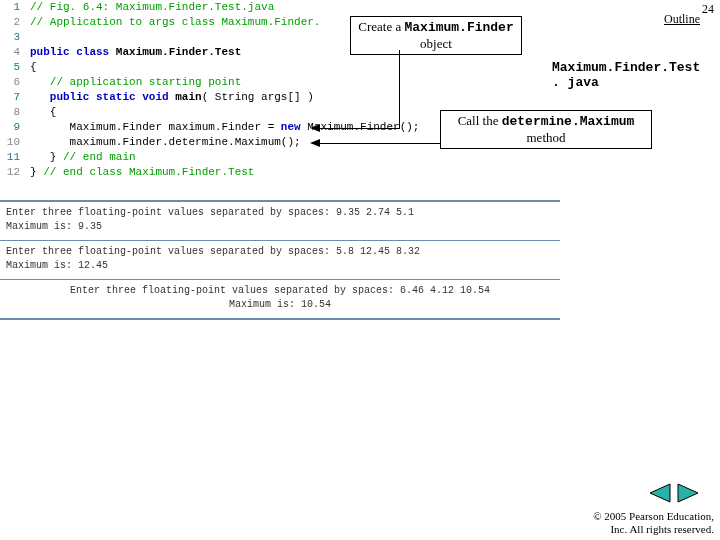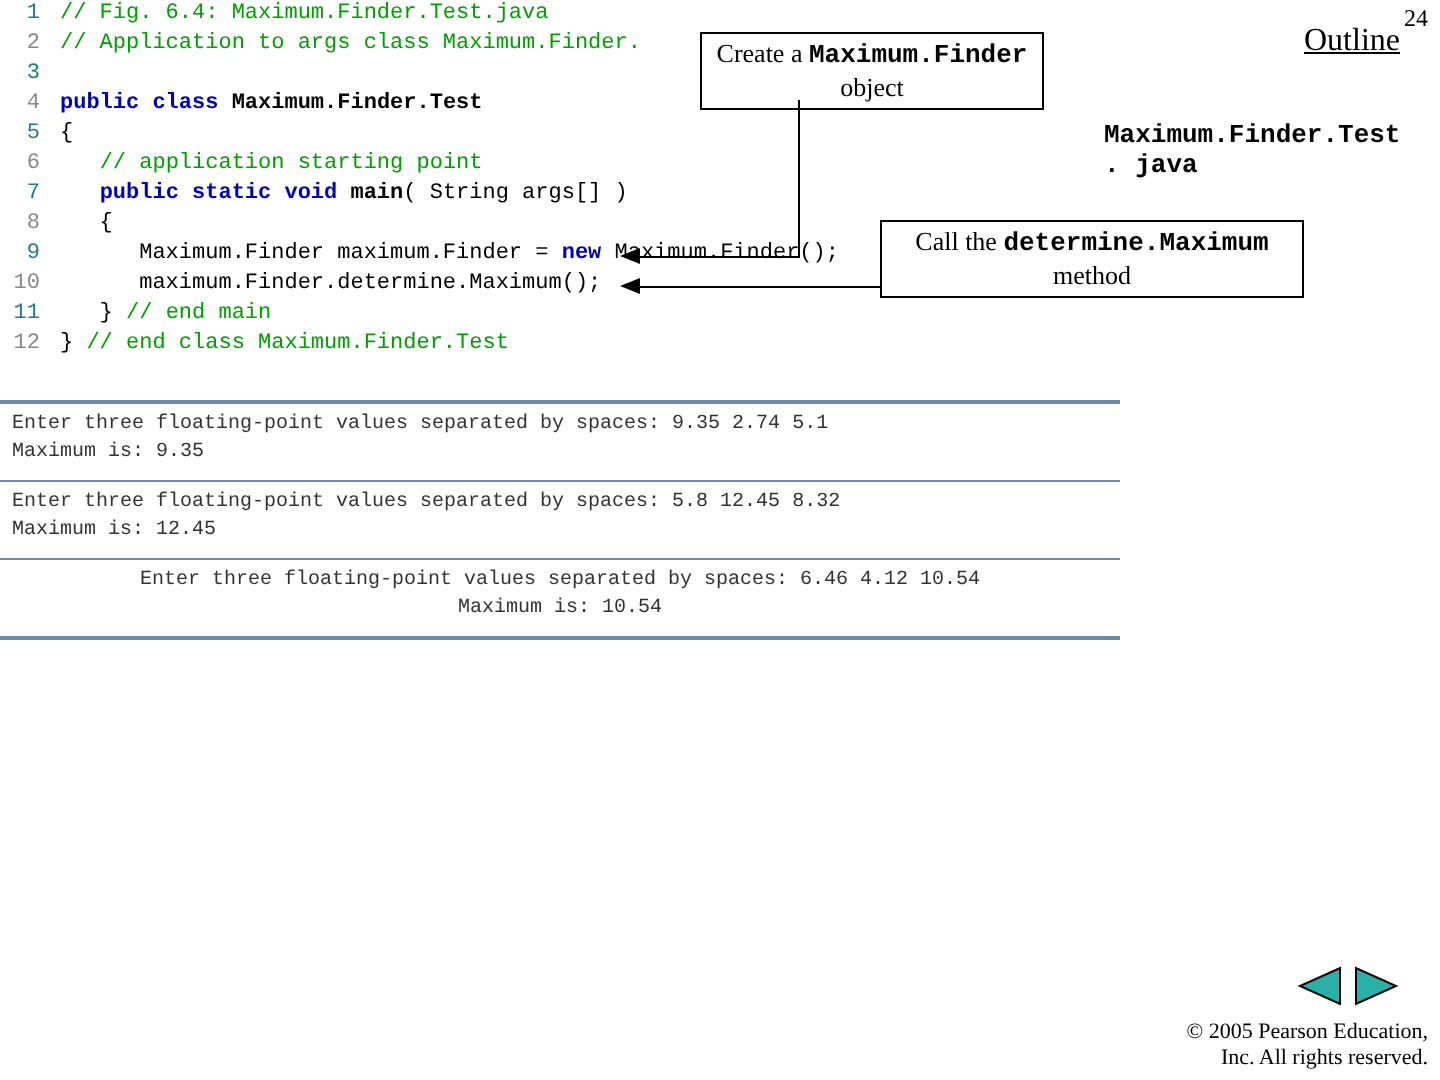--- a/index.html
+++ b/index.html
@@ -66,21 +66,21 @@
     padding: 2px 0;
     text-align: center;
     line-height: 16px;
   }
   .callout .mono { font-family: "Courier New", monospace; font-weight: bold; }
   .outline {
     position: absolute;
     right: 20px;
     top: 12px;
     font-family: "Times New Roman", serif;
-    font-size: 16px;
+    font-size: 12px;
     text-decoration: underline;
   }
   .page-num {
     position: absolute;
     right: 6px;
     top: 2px;
     font-family: "Times New Roman", serif;
     font-size: 12px;
   }
   .filelabel {

